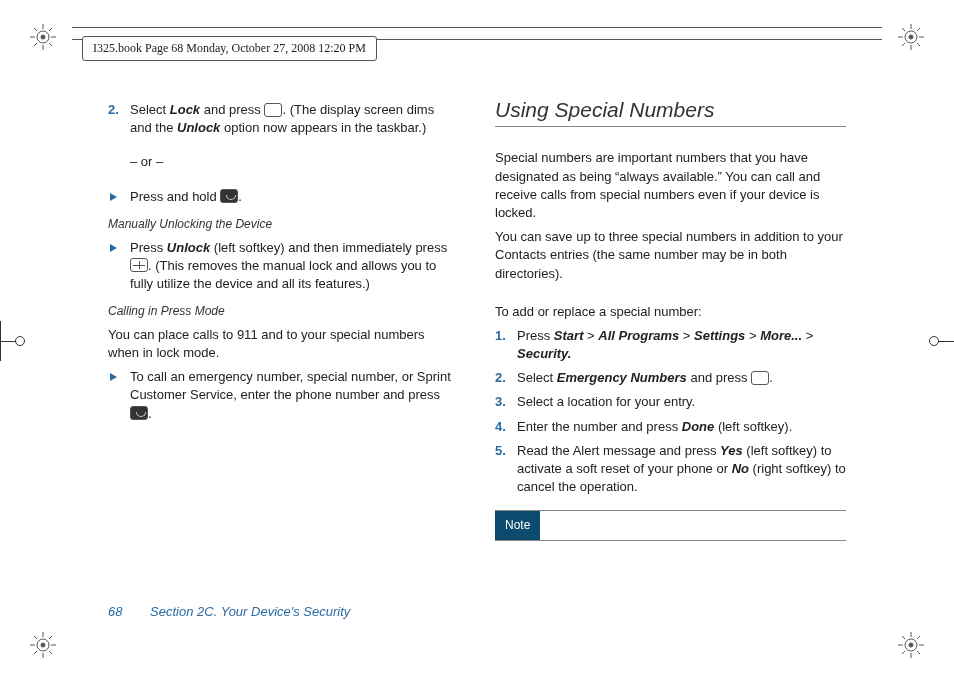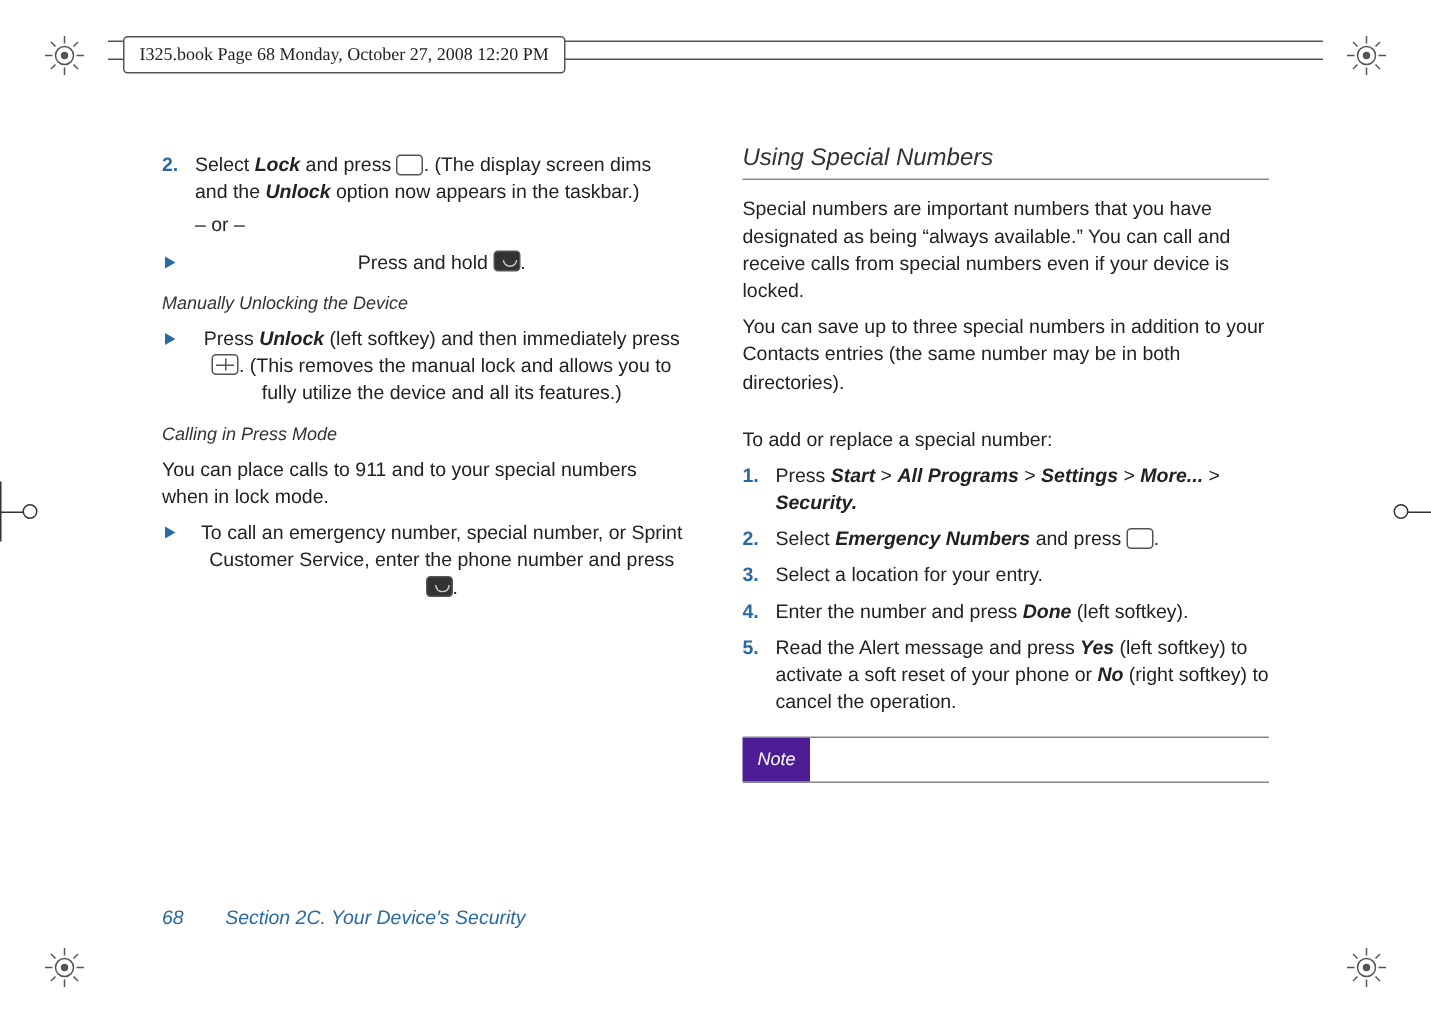--- a/index.html
+++ b/index.html
@@ -39,21 +39,21 @@
     border-top: 1px solid #555;
   }
   .header-line-inner {
     position: absolute;
     top: 11px;
     left: 0; right: 0;
     border-top: 1px solid #555;
   }
   .header-tab {
     position: absolute;
-    top: 24px;
+    top: 36px;
     left: 82px;
     background: #fff;
     padding: 4px 10px;
     border: 1px solid #555;
     border-radius: 3px;
     font-size: 12px;
     font-family: "Times New Roman", serif;
   }
 
   
@@ -84,43 +84,43 @@
     right: 108px;
     bottom: 85px;
     display: flex;
     gap: 36px;
   }
   .col { flex: 1; line-height: 1.4; }
 
   h1.section-title {
     font-style: italic;
     font-weight: normal;
-    font-size: 16px;
+    font-size: 21px;
     color: #333;
     border-bottom: 1px solid #888;
     padding-bottom: 2px;
-    margin-bottom: 10px;
+    margin-bottom: 22px;
   }
   h2 {
     font-style: italic;
     font-weight: normal;
     font-size: 12px;
     color: #333;
     margin: 10px 0 6px 0;
   }
   p { margin: 6px 0; }
   .step-instr { margin-top:20px; }
 
   ol.steps, ul.bullets { list-style: none; padding-left: 18px; }
   ol.steps > li { position: relative; margin: 6px 0; padding-left: 4px;}
   ol.steps > li .num {
     position: absolute; left: -18px; top: 0;
     color: #2a6aa0; font-weight: bold;
   }
-  ul.bullets > li { position: relative; margin: 6px 0; padding-left: 4px; text-align: center;}
+  ul.bullets > li { position: relative; margin: 6px 0; padding-left: 4px;}
   ul.bullets > li:before {
     content: ""; position:absolute; left:-16px; top:5px;
     width:0; height:0; border-left:7px solid #2a6aa0;
     border-top:4px solid transparent; border-bottom:4px solid transparent;
   }
 
   .bi { font-style: italic; font-weight: bold; }
   .gt { font-family: Arial; }
 
   .keyicon {
@@ -139,21 +139,21 @@
     content:""; position:absolute; inset:2px;
     background:
       linear-gradient(#555,#555) 50% 0/1px 100% no-repeat,
       linear-gradient(#555,#555) 0 50%/100% 1px no-repeat;
   }
 
   .note-box {
     display:flex; margin-top:14px; border-top:1px solid #888; border-bottom:1px solid #888;
   }
   .note-label {
-    background:#4c1d95; color:#fff; font-style:italic;
+    background:#0c4a6e; color:#fff; 
     padding:6px 10px; font-size:12px; flex:0 0 auto;
   }
   .note-text { font-style:italic; padding:6px 10px; font-size:12px; }
 
   
   .footer {
     position:absolute; bottom: 63px; left: 108px;
     font-style: italic; color:#2a6aa0; font-size:13px;
   }
   .footer .pn { margin-right: 24px; }
@@ -212,21 +212,21 @@
     <div class="cap" style="left:-5px;top:50%;transform:translateY(-50%)"></div>
   </div>
 
   <div class="content">
 
     <div class="col">
       <ol class="steps">
         <li>
           <span class="num">2.</span>
           <span>Select </span><span class="bi">Lock</span><span> and press </span><span class="keyicon"></span><span>. (The display screen dims and the </span><span class="bi">Unlock</span><span> option now appears in the taskbar.)</span>
-          <div style="margin:4px 0">– or –</div>
+          <div style="margin:16px 0">– or –</div>
         </li>
       </ol>
       <ul class="bullets">
         <li>
           <span>Press and hold </span><span class="keyicon dark"></span><span>.</span>
         </li>
       </ul>
 
       <h2>Manually Unlocking the Device</h2>
       <ul class="bullets">

